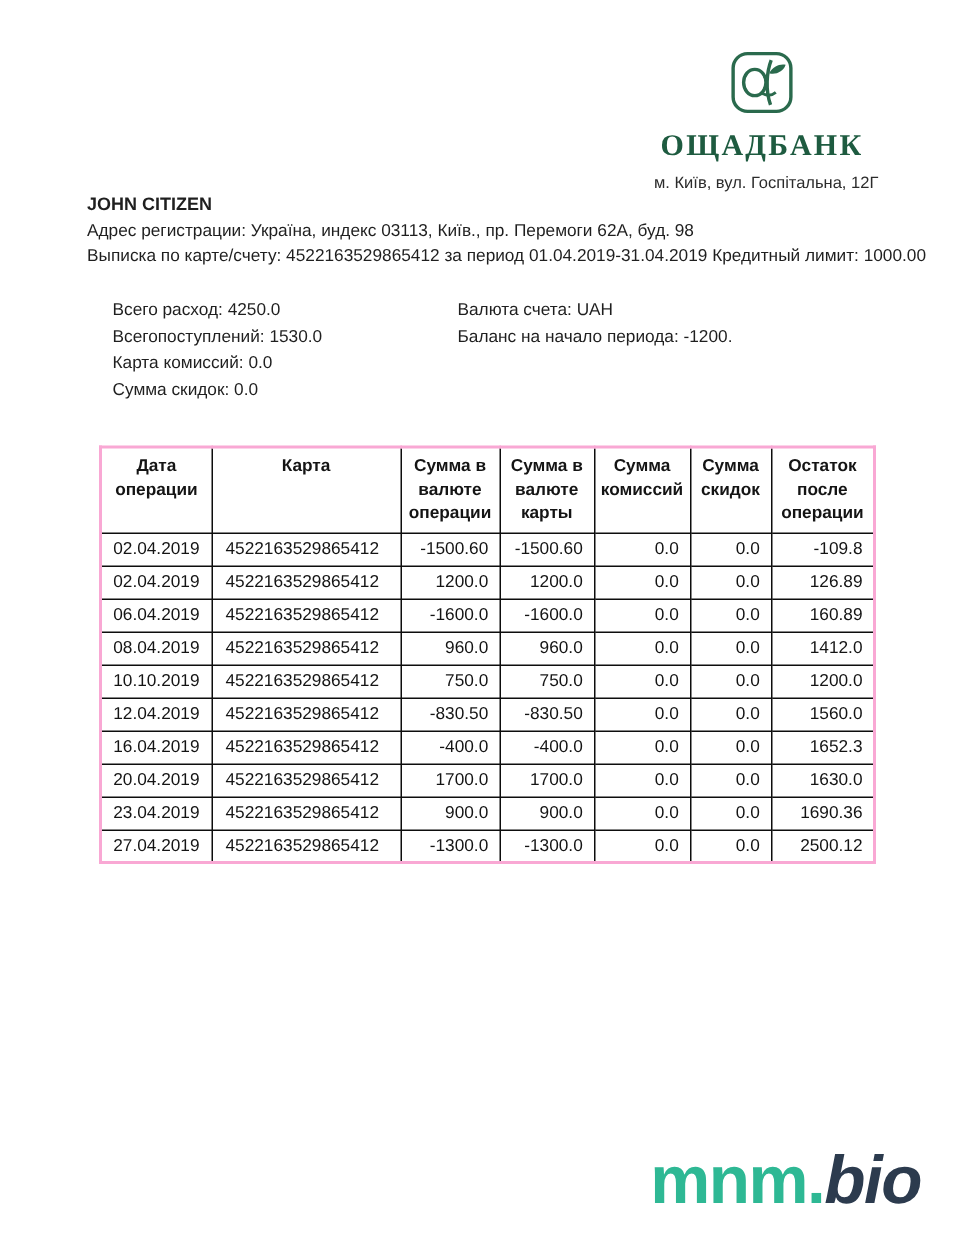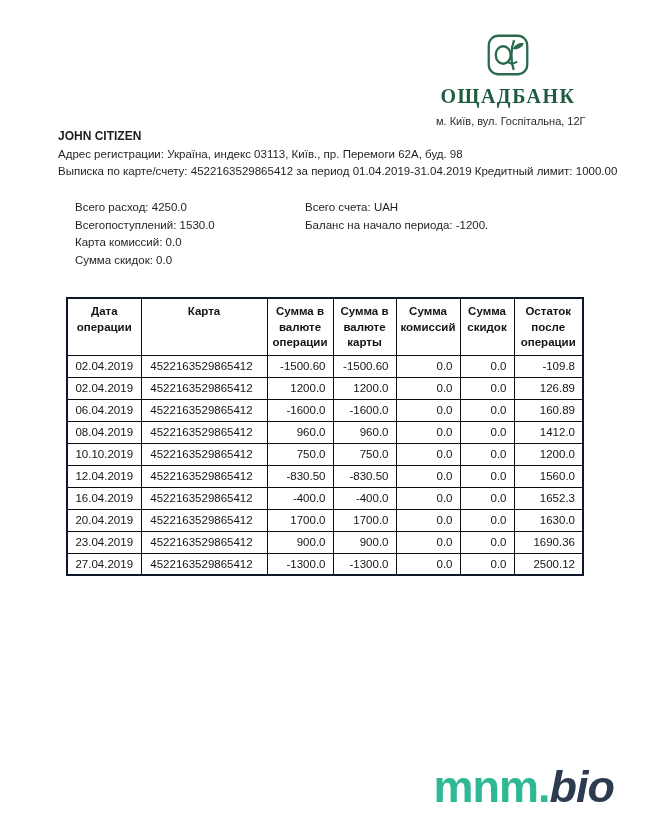--- a/index.html
+++ b/index.html
@@ -27,21 +27,21 @@
   .customer-name { font-weight:700; font-size:12px; }
   
   .summary { position:absolute; left:75px; top:183px; display:flex; font-size:11.5px; line-height:17.6px; }
   .summary-col-left { width:230px; }
   .summary-col-right { }
   
   .stmt-table {
     position:absolute; left:66px; top:281px;
     border-collapse:collapse; table-layout:fixed; width:516px;
     font-size:11.5px; color:#141414;
-    border:2px solid #0f172a;
+    border:2px solid #f9a8d4;
   }
   .stmt-table th, .stmt-table td { border:1px solid #0d0d0d; overflow:hidden; }
   .stmt-table th {
     font-weight:700; vertical-align:top; text-align:center;
     padding:5px 3px 4px; line-height:15.5px; height:56px;
   }
   .stmt-table td { height:22px; padding:1px 4px; white-space:nowrap; }
   .stmt-table td.c0 { text-align:center; }
   .stmt-table td.c1 { text-align:center; padding-right:9px; }
   .stmt-table td.c2, .stmt-table td.c3, .stmt-table td.c4,
@@ -81,21 +81,21 @@
   </div>
 
   <div class="summary">
     <div class="summary-col-left">
         <div>Всего расход: 4250.0</div>
         <div>Всегопоступлений: 1530.0</div>
         <div>Карта комиссий: 0.0</div>
         <div>Сумма скидок: 0.0</div>
       </div>
     <div class="summary-col-right">
-        <div>Всего счета: UAH</div>
+        <div>Валюта счета: UAH</div>
         <div>Баланс на начало периода: -1200.</div>
       </div>
   </div>
 
   <table class="stmt-table">
     <colgroup>
       <col style="width:74px">
         <col style="width:126px">
         <col style="width:66px">
       <col style="width:63px">

